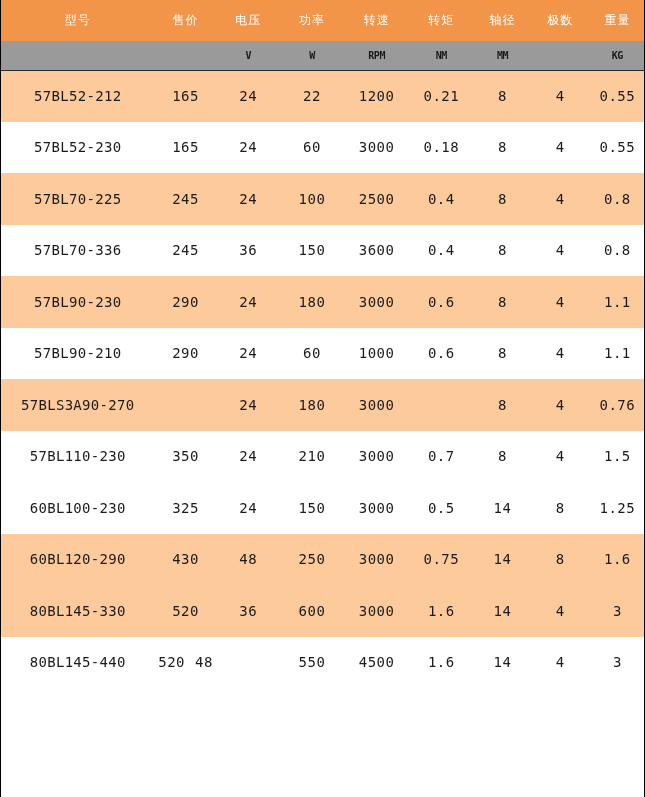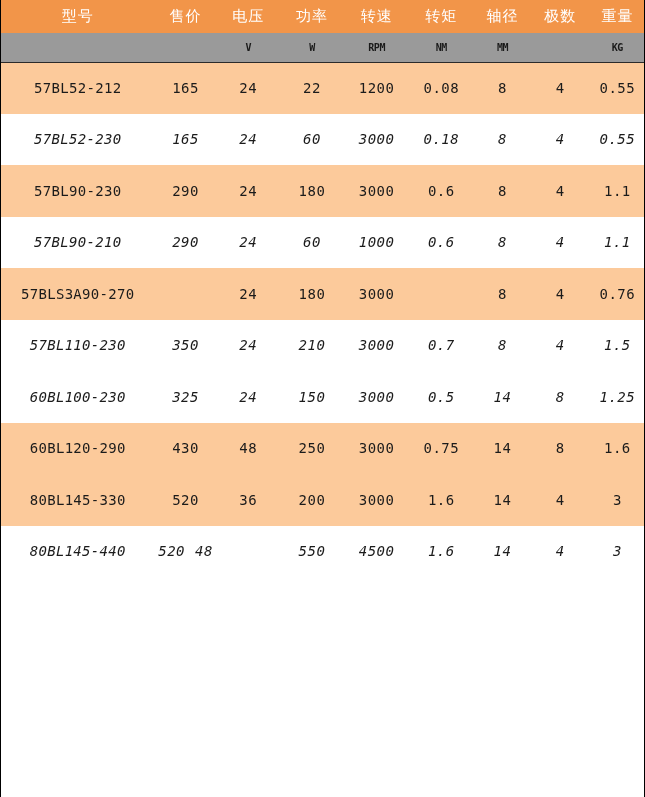--- a/index.html
+++ b/index.html
@@ -42,25 +42,25 @@
   col.c-weight { width: 57px;  }
 
   
   tr.header-row {
     background: #f29549;
     height: 33px;
   }
   tr.header-row th {
     color: #ffffff;
     font-family: "DejaVu Sans", "Liberation Sans", sans-serif;
-    font-size: 15px;
+    font-size: 12px;
     font-weight: normal;
     text-align: center;
     vertical-align: middle;
-    padding: 4px;
+    padding: 12px;
     letter-spacing: 1px;
     border: none;
   }
 
   
   tr.unit-row {
     background: #9a9a9a;
     height: 29px;
     border-bottom: 1px solid #2b2b2b;
   }
@@ -74,21 +74,21 @@
     padding: 0;
     border: none;
     letter-spacing: -0.5px;
   }
 
   
   tr.data-row {
     height: 51.5px;
   }
   tr.data-row.odd  { background: #fcca9b; }
-  tr.data-row.even { background: #ffffff; font-style: italic; }
+  tr.data-row.even { background: #ffffff; }
 
   tr.data-row td {
     color: #1b1b1b;
     font-family: "DejaVu Sans Mono", "Liberation Mono", monospace;
     font-size: 14px;
     text-align: center;
     vertical-align: middle;
     padding: 0;
     border: none;
     white-space: nowrap;
@@ -145,35 +145,57 @@
         <td>KG</td>
       </tr>
     </thead>
     <tbody id="table-body">
         <tr class="data-row odd">
           <td class="cell-model">57BL52-212</td>
           <td class="cell-price">165</td>
           <td class="cell-volt">24</td>
           <td class="cell-power">22</td>
           <td class="cell-speed">1200</td>
-          <td class="cell-torque">0.08</td>
+          <td class="cell-torque">0.21</td>
           <td class="cell-shaft">8</td>
           <td class="cell-poles">4</td>
           <td class="cell-weight">0.55</td>
         </tr>
         <tr class="data-row even">
           <td class="cell-model">57BL52-230</td>
           <td class="cell-price">165</td>
           <td class="cell-volt">24</td>
           <td class="cell-power">60</td>
           <td class="cell-speed">3000</td>
           <td class="cell-torque">0.18</td>
           <td class="cell-shaft">8</td>
           <td class="cell-poles">4</td>
           <td class="cell-weight">0.55</td>
+        </tr>
+        <tr class="data-row odd">
+          <td class="cell-model">57BL70-225</td>
+          <td class="cell-price">245</td>
+          <td class="cell-volt">24</td>
+          <td class="cell-power">100</td>
+          <td class="cell-speed">2500</td>
+          <td class="cell-torque">0.4</td>
+          <td class="cell-shaft">8</td>
+          <td class="cell-poles">4</td>
+          <td class="cell-weight">0.8</td>
+        </tr>
+        <tr class="data-row even">
+          <td class="cell-model">57BL70-336</td>
+          <td class="cell-price">245</td>
+          <td class="cell-volt">36</td>
+          <td class="cell-power">150</td>
+          <td class="cell-speed">3600</td>
+          <td class="cell-torque">0.4</td>
+          <td class="cell-shaft">8</td>
+          <td class="cell-poles">4</td>
+          <td class="cell-weight">0.8</td>
         </tr>
         <tr class="data-row odd">
           <td class="cell-model">57BL90-230</td>
           <td class="cell-price">290</td>
           <td class="cell-volt">24</td>
           <td class="cell-power">180</td>
           <td class="cell-speed">3000</td>
           <td class="cell-torque">0.6</td>
           <td class="cell-shaft">8</td>
           <td class="cell-poles">4</td>
@@ -231,21 +253,21 @@
           <td class="cell-speed">3000</td>
           <td class="cell-torque">0.75</td>
           <td class="cell-shaft">14</td>
           <td class="cell-poles">8</td>
           <td class="cell-weight">1.6</td>
         </tr>
         <tr class="data-row odd">
           <td class="cell-model">80BL145-330</td>
           <td class="cell-price">520</td>
           <td class="cell-volt">36</td>
-          <td class="cell-power">200</td>
+          <td class="cell-power">600</td>
           <td class="cell-speed">3000</td>
           <td class="cell-torque">1.6</td>
           <td class="cell-shaft">14</td>
           <td class="cell-poles">4</td>
           <td class="cell-weight">3</td>
         </tr>
         <tr class="data-row even">
           <td class="cell-model">80BL145-440</td>
           <td class="cell-price">520<span class="price-extra">48</span></td>
           <td class="cell-volt"></td>

